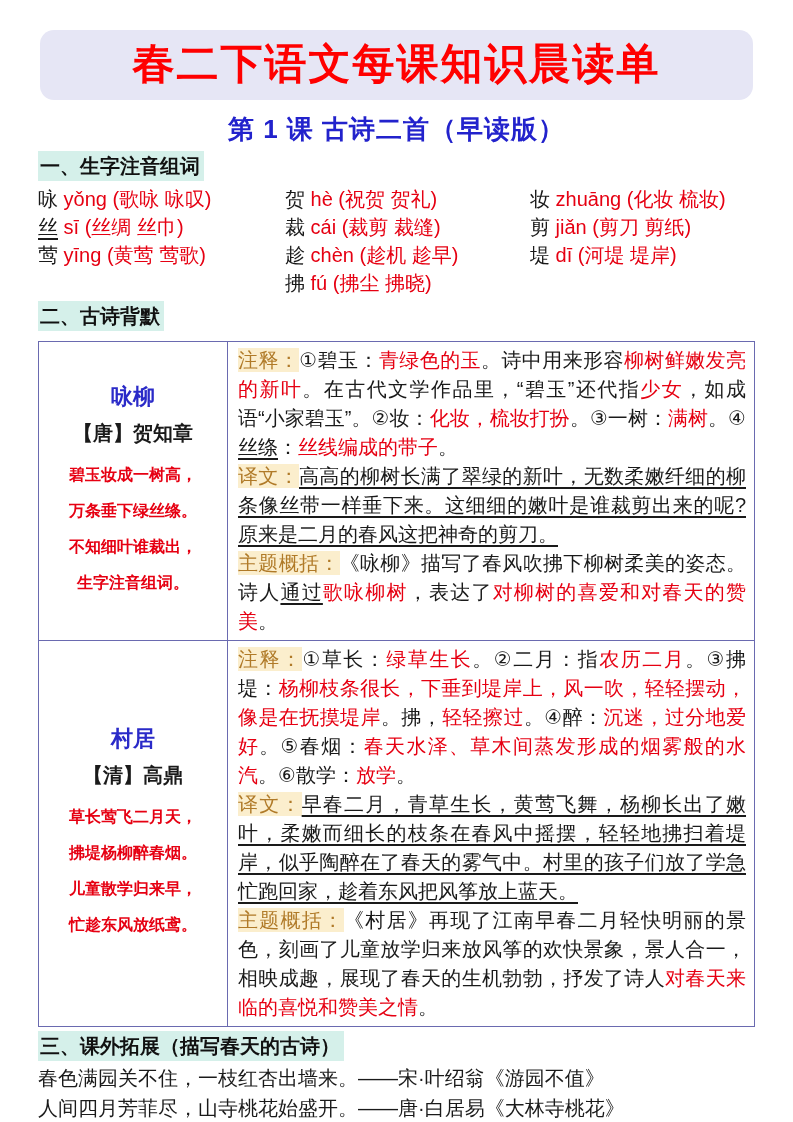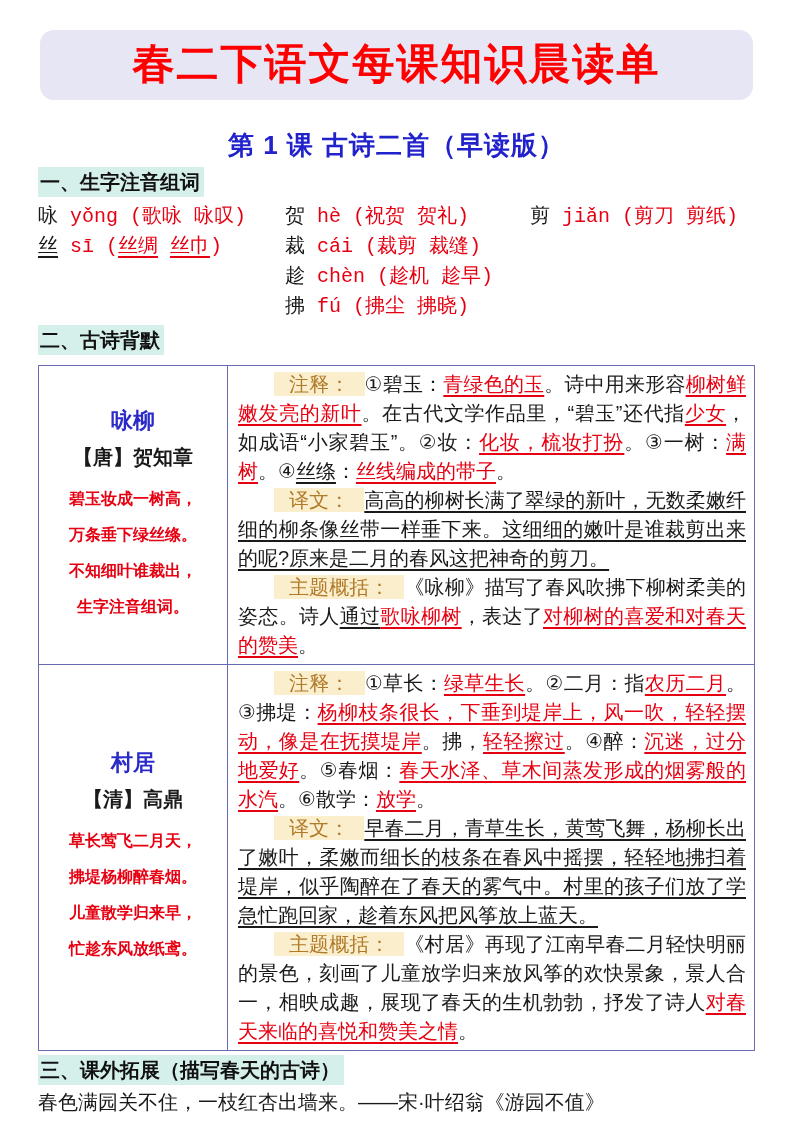--- a/index.html
+++ b/index.html
@@ -13,21 +13,21 @@
   
   .title-banner{
     background:#e6e6f5;border-radius:14px;text-align:center;
     padding:6px 0 8px 0;margin:0 2px;
   }
   .title-banner .t{
     font-size:42px;font-weight:bold;color:#ff0000;letter-spacing:2px;
   }
   .subtitle{
     text-align:center;font-size:26px;font-weight:bold;color:#2222cc;
-    margin-top:28px;letter-spacing:1px;
+    margin-top:12px;letter-spacing:1px;
   }
 
   
   .sec-head{
     display:inline-block;background:#d5f0ea;color:#111;
     font-size:20px;font-weight:bold;padding:2px 4px 1px 2px;margin-top:4px;
   }
 
   
   .word-grid{display:flex;margin-top:4px;}
@@ -45,24 +45,24 @@
   }
   td.poem-cell{width:184px;text-align:center;padding:4px 2px;}
   .poem-title{font-size:22px;font-weight:bold;color:#2a2ac8;margin-bottom:8px;}
   .poem-author{font-size:20px;font-weight:bold;color:#1a1a1a;margin-bottom:10px;}
   .poem-line{font-size:16px;font-weight:bold;color:#e60012;line-height:36px;white-space:nowrap;}
   td.exp-cell{padding:4px 8px 4px 10px;}
   .exp-cell p{margin:0;font-size:20px;line-height:29px;text-align:justify;}
 
   
   .seg-n{color:#1a1a1a;}
-  .seg-r{color:#e60012;font-family:Liberation Mono, monospace;}
+  .seg-r{color:#e60012;}
   .seg-nu{color:#1a1a1a;text-decoration:underline;text-underline-offset:4px;text-decoration-thickness:1.5px;}
-  .seg-ru{color:#e60012;text-decoration:underline;text-underline-offset:4px;text-decoration-thickness:1.5px;}
-  .seg-lab{background:#fbeecd;color:#b07a28;padding:1px 15px;margin-left:36px;}
+  .seg-ru{color:#e60012;text-underline-offset:4px;text-decoration-thickness:1.5px;}
+  .seg-lab{background:#fbeecd;color:#b07a28;padding:1px 0;}
 
   
   .quotes{margin-top:2px;}
   .quote-line{font-size:20px;line-height:30px;color:#1a1a1a;white-space:nowrap;}
 </style>
 </head>
 <body>
 
 <div class="page">
 
@@ -73,29 +73,32 @@
   <div class="subtitle">第 1 课 古诗二首（早读版）</div>
 
   <div>
     <span class="sec-head">一、生字注音组词</span>
   </div>
 
   <div class="word-grid">
     <div class="word-col1">
       <div class="word-entry"><span class="seg-n">咏</span><span class="seg-r"> yǒng (歌咏 咏叹)</span></div>
       <div class="word-entry"><span class="seg-nu">丝</span><span class="seg-r"> sī (</span><span class="seg-ru">丝绸</span><span class="seg-r"> </span><span class="seg-ru">丝巾</span><span class="seg-r">)</span></div>
+      <div class="word-entry"><span class="seg-n">莺</span><span class="seg-r"> yīng (黄莺 莺歌)</span></div>
     </div>
     <div class="word-col2">
       <div class="word-entry"><span class="seg-n">贺</span><span class="seg-r"> hè (祝贺 贺礼)</span></div>
       <div class="word-entry"><span class="seg-n">裁</span><span class="seg-r"> cái (裁剪 裁缝)</span></div>
       <div class="word-entry"><span class="seg-n">趁</span><span class="seg-r"> chèn (趁机 趁早)</span></div>
       <div class="word-entry"><span class="seg-n">拂</span><span class="seg-r"> fú (拂尘 拂晓)</span></div>
     </div>
     <div class="word-col3">
+      <div class="word-entry"><span class="seg-n">妆</span><span class="seg-r"> zhuāng (化妆 梳妆)</span></div>
       <div class="word-entry"><span class="seg-n">剪</span><span class="seg-r"> jiǎn (剪刀 剪纸)</span></div>
+      <div class="word-entry"><span class="seg-n">堤</span><span class="seg-r"> dī (河堤 堤岸)</span></div>
     </div>
   </div>
 
   <div>
     <span class="sec-head">二、古诗背默</span>
   </div>
 
   <table class="poem-table">
     <tbody>
         <tr>

